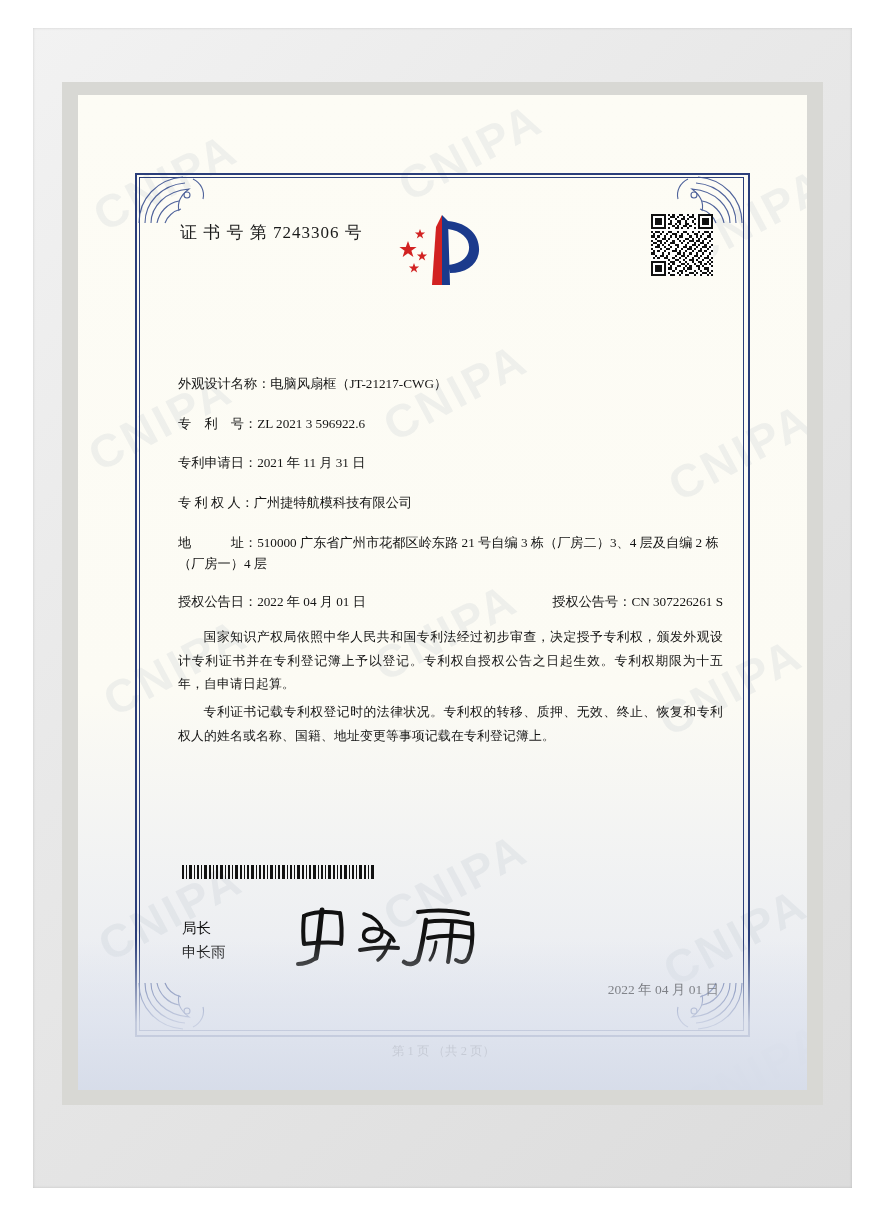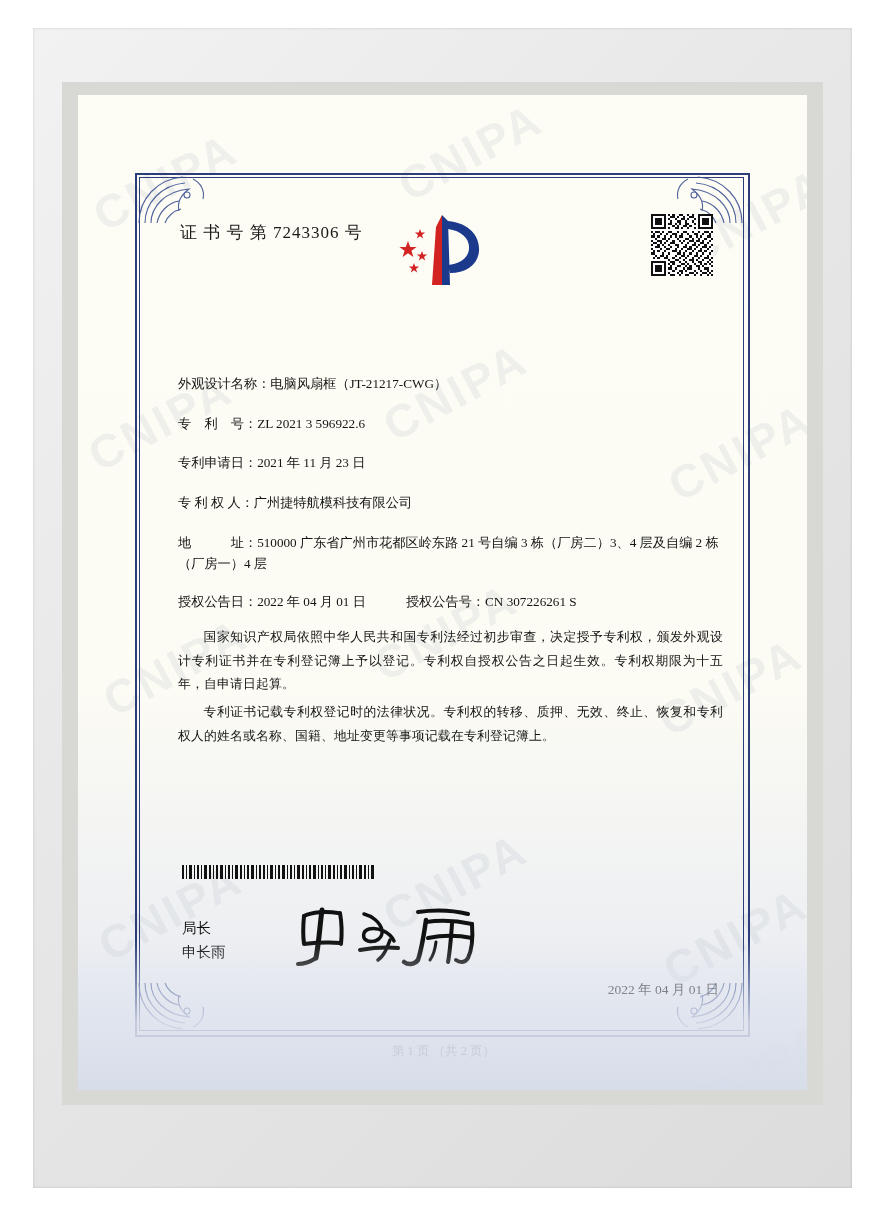--- a/index.html
+++ b/index.html
@@ -144,21 +144,21 @@
   }
   .field.addr {
     white-space: normal;
     line-height: 1.62;
   }
   .field.addr .val {
     display: inline;
   }
   .row2 {
     display: flex;
-    justify-content: flex-start;
+    justify-content: space-between;
     gap: 40px;
   }
   .para {
     margin-top: 4px;
     font-size: 12.8px;
     line-height: 1.85;
     text-align: justify;
     color: #141414;
     letter-spacing: 0.2px;
   }
@@ -538,21 +538,21 @@
         <div class="field">
           <span class="lbl">外观设计名称：</span><span class="val">电脑风扇框（JT-21217-CWG）</span>
         </div>
 
 
         <div class="field">
           <span class="lbl">专　利　号：</span><span class="val">ZL 2021 3 596922.6</span>
         </div>
 
         <div class="field">
-          <span class="lbl">专利申请日：</span><span class="val">2021 年 11 月 23 日</span>
+          <span class="lbl">专利申请日：</span><span class="val">2021 年 11 月 31 日</span>
         </div>
 
         <div class="field" style="margin-bottom:19px;">
           <span class="lbl">专 利 权 人：</span><span class="val">广州捷特航模科技有限公司</span>
         </div>
 
         <div class="field addr" style="margin-bottom:16px;">
           <span class="lbl">地　　　址：</span><span class="val">510000 广东省广州市花都区岭东路 21 号自编 3 栋（厂房二）3、4 层及自编 2 栋（厂房一）4 层</span>
         </div>
 

